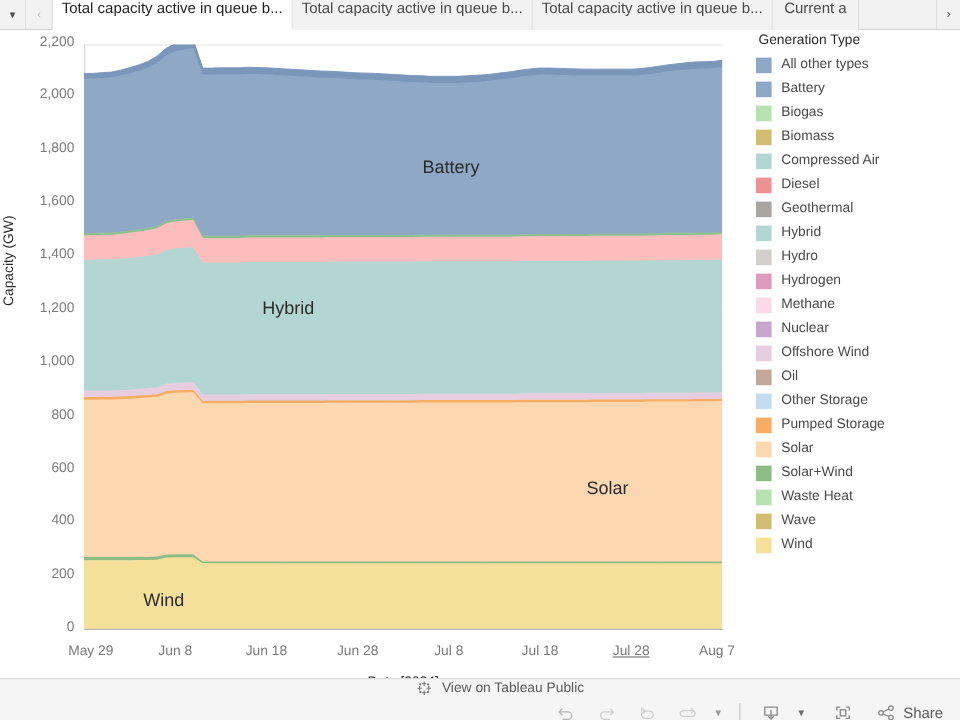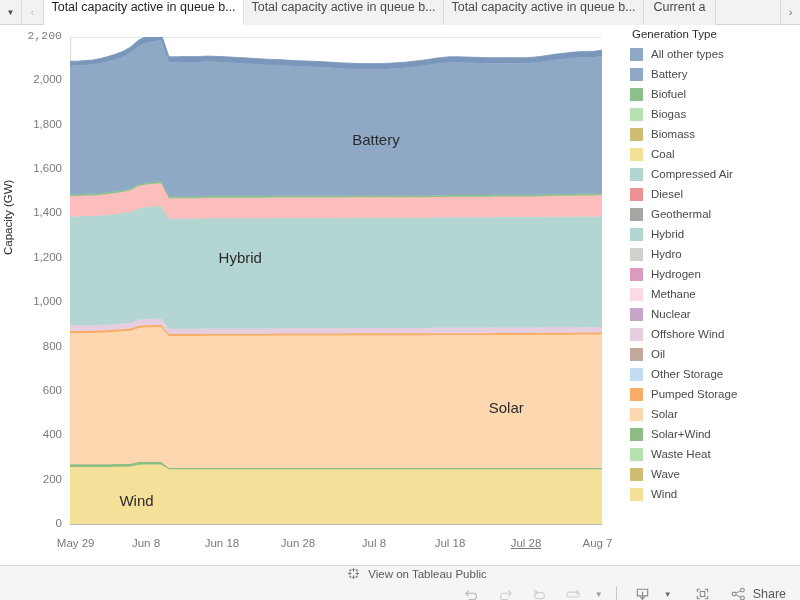--- a/index.html
+++ b/index.html
@@ -125,21 +125,21 @@
         <div class="ytick" style="top: 447.636px;">200</div>
         <div class="ytick" style="top: 403.273px;">400</div>
         <div class="ytick" style="top: 358.909px;">600</div>
         <div class="ytick" style="top: 314.545px;">800</div>
         <div class="ytick" style="top: 270.182px;">1,000</div>
         <div class="ytick" style="top: 225.818px;">1,200</div>
         <div class="ytick" style="top: 181.455px;">1,400</div>
         <div class="ytick" style="top: 137.091px;">1,600</div>
         <div class="ytick" style="top: 92.7273px;">1,800</div>
         <div class="ytick" style="top: 48.3636px;">2,000</div>
-        <div class="ytick" style="top: 4px; font-family: Liberation Mono, monospace;">2,200</div>
+        <div class="ytick" style="top: 4px;">2,200</div>
       </div>
 
     <div class="plotwrap">
       <div id="gridlines">
           <div class="gridline" style="top: 443.636px;"></div>
           <div class="gridline" style="top: 399.273px;"></div>
           <div class="gridline" style="top: 354.909px;"></div>
           <div class="gridline" style="top: 310.545px;"></div>
           <div class="gridline" style="top: 266.182px;"></div>
           <div class="gridline" style="top: 221.818px;"></div>
@@ -198,34 +198,26 @@
       <div id="legenditems">
           <div class="legend-item">
             <span class="legend-swatch" style="background: rgb(142, 168, 198);"></span>
             <span class="legend-label">All other types</span>
           </div>
           <div class="legend-item">
             <span class="legend-swatch" style="background: rgb(142, 168, 198);"></span>
             <span class="legend-label">Battery</span>
           </div>
           <div class="legend-item">
-            <span class="legend-swatch" style="background: rgb(140, 193, 140);"></span>
-            <span class="legend-label">Biofuel</span>
-          </div>
-          <div class="legend-item">
             <span class="legend-swatch" style="background: rgb(183, 225, 176);"></span>
             <span class="legend-label">Biogas</span>
           </div>
           <div class="legend-item">
             <span class="legend-swatch" style="background: rgb(207, 189, 114);"></span>
             <span class="legend-label">Biomass</span>
-          </div>
-          <div class="legend-item">
-            <span class="legend-swatch" style="background: rgb(245, 224, 154);"></span>
-            <span class="legend-label">Coal</span>
           </div>
           <div class="legend-item">
             <span class="legend-swatch" style="background: rgb(180, 214, 210);"></span>
             <span class="legend-label">Compressed Air</span>
           </div>
           <div class="legend-item">
             <span class="legend-swatch" style="background: rgb(236, 146, 146);"></span>
             <span class="legend-label">Diesel</span>
           </div>
           <div class="legend-item">

